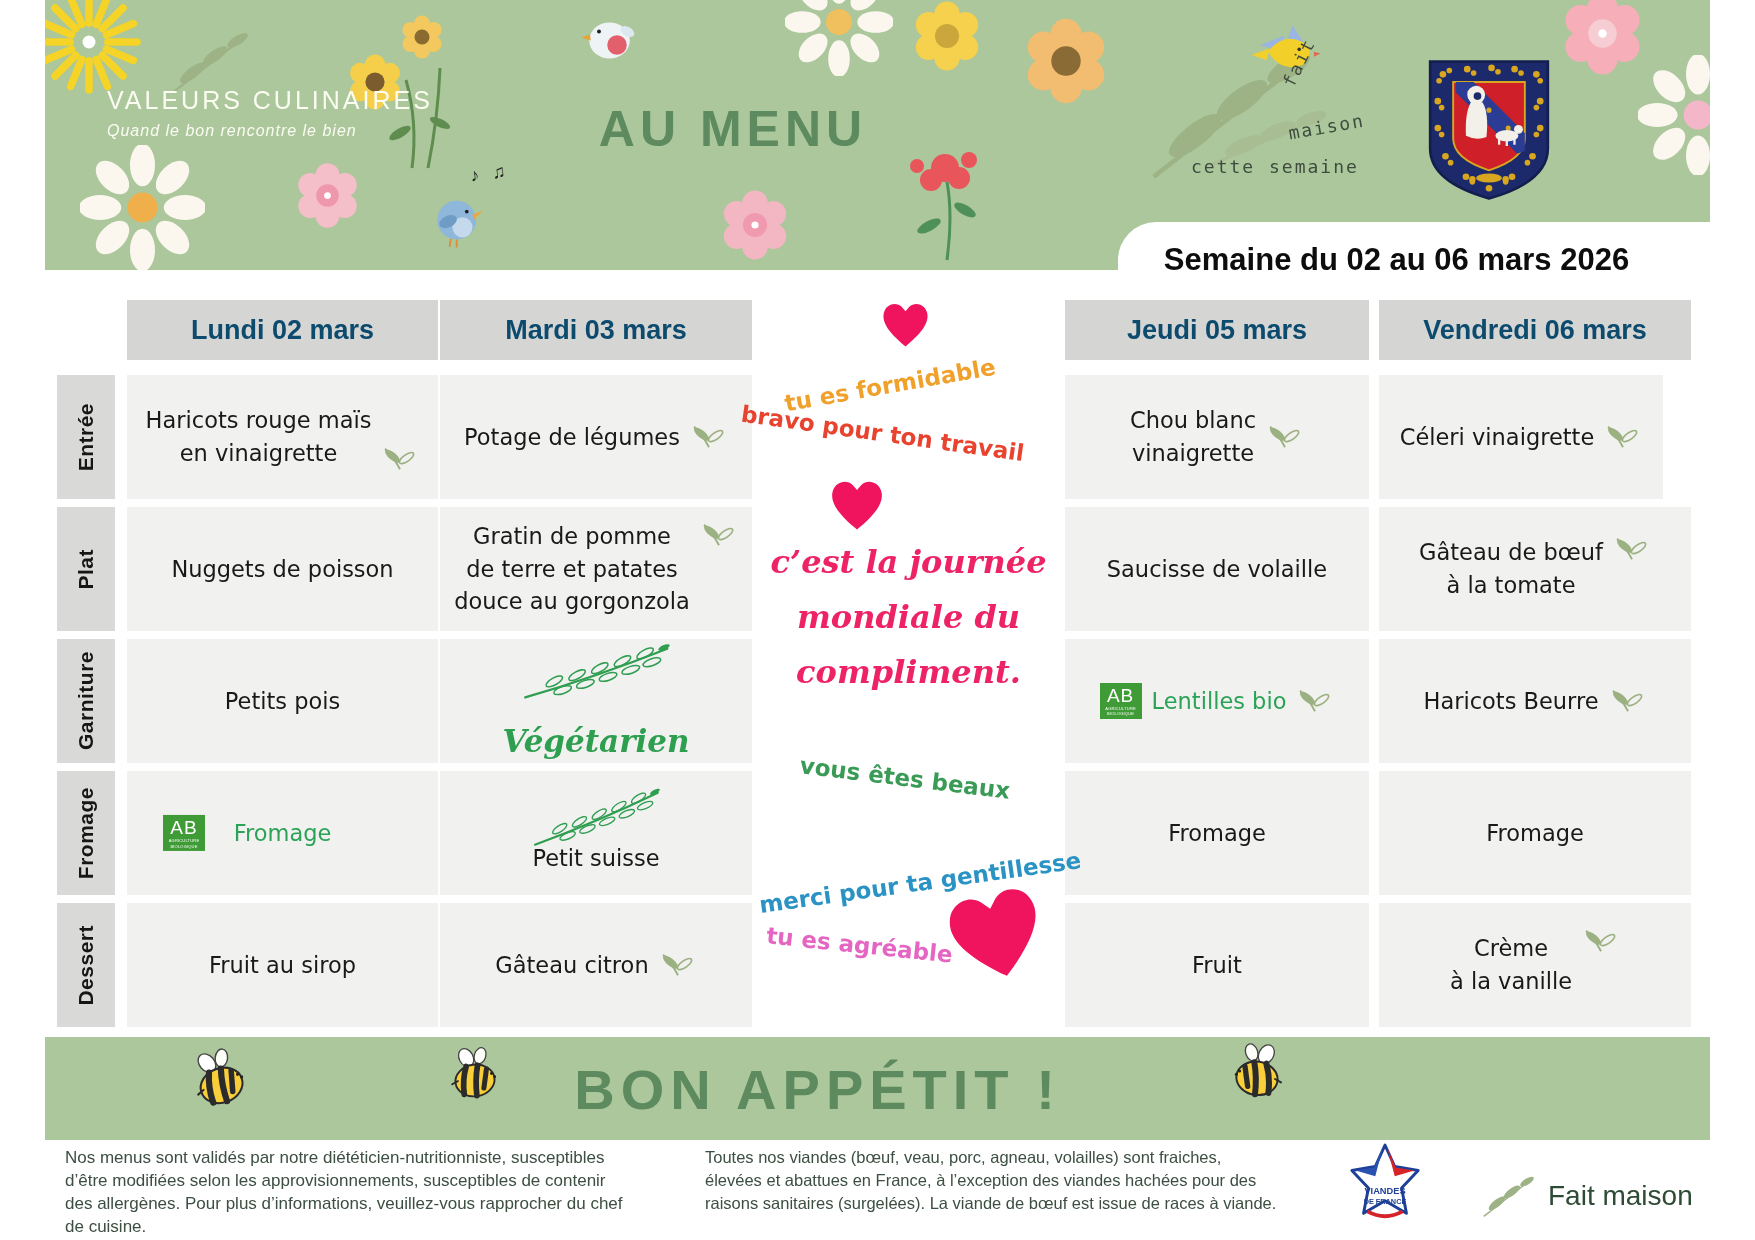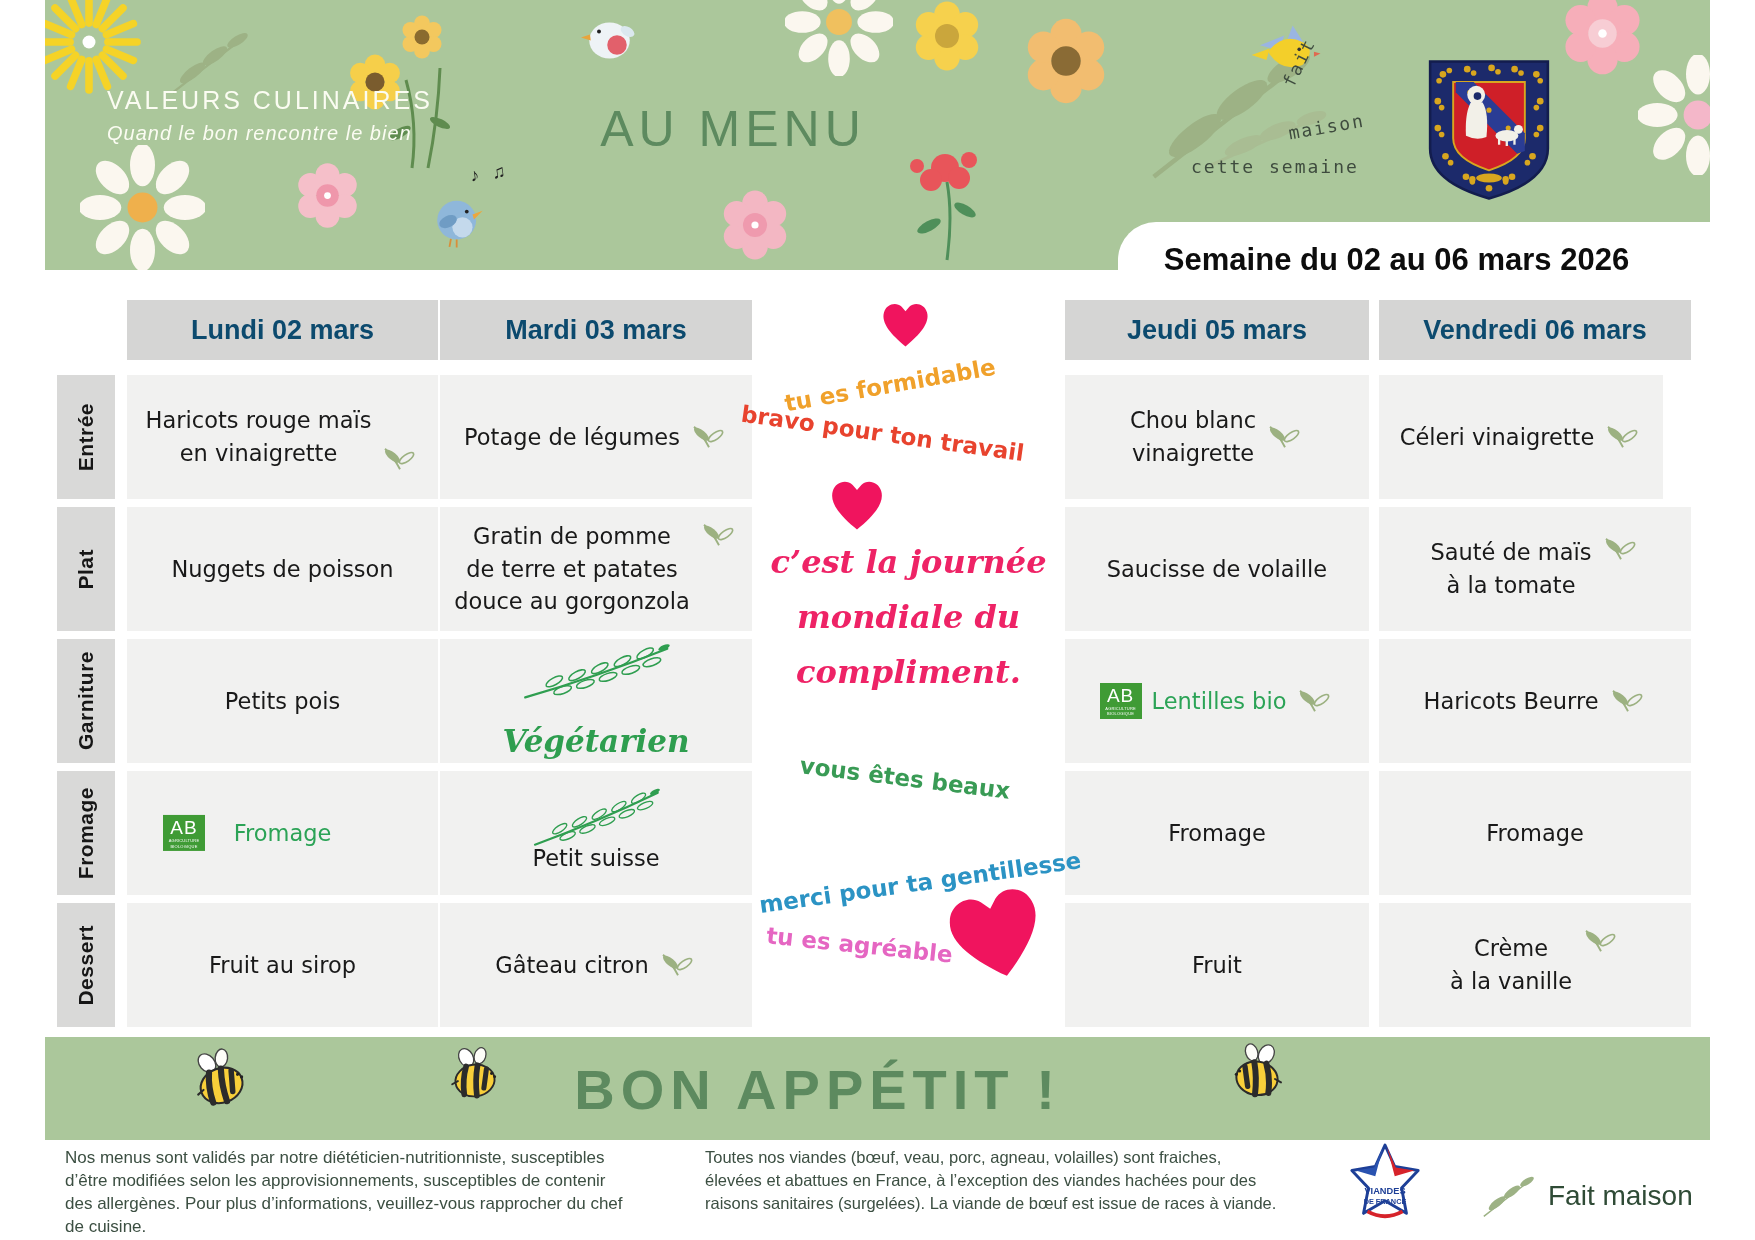--- a/index.html
+++ b/index.html
@@ -5,23 +5,23 @@
   html,body{margin:0;padding:0;background:#fff;}
   #page{position:relative;width:1755px;height:1240px;background:#fff;overflow:hidden;
         font-family:"Liberation Sans",sans-serif;}
 
   
   .top-banner{position:absolute;left:45px;top:0;width:1665px;height:270px;background:#abc79b;overflow:hidden;}
   .deco{position:absolute;}
   .notes{font-size:18px;color:#222;transform:rotate(-8deg);letter-spacing:4px;}
   .brand{position:absolute;left:62px;top:86px;color:#fbfcf2;}
   .brand-title{font-size:25px;letter-spacing:3px;font-weight:400;}
-  .brand-tag{font-size:20px;font-style:italic;margin-top:7px;letter-spacing:1px;}
+  .brand-tag{font-size:16px;font-style:italic;margin-top:7px;letter-spacing:1px;}
   .menu-title{position:absolute;left:548px;top:100px;width:280px;text-align:center;
-              font-size:50px;font-weight:normal;letter-spacing:5px;color:#5d8a5f;
+              font-size:50px;font-weight:bold;letter-spacing:5px;color:#5d8a5f;
               font-family:"Liberation Sans",sans-serif;}
   .badge-t{position:absolute;font-family:"DejaVu Sans Mono",monospace;font-size:18px;color:#3e4b3e;letter-spacing:2px;}
 
   
   .week-box{position:absolute;left:1118px;top:222px;width:637px;height:76px;background:#fff;
             border-top-left-radius:38px;display:flex;align-items:center;justify-content:center;
             padding-right:80px;box-sizing:border-box;}
   .week-box span{font-size:31px;font-weight:bold;color:#0d0d0d;}
 
   
@@ -388,21 +388,21 @@
 de terre et patates
 douce au gorgonzola</span>
     <svg class="leaf-ic pos-high" style="margin-top:14px">
         <use href="#s-leaf"></use>
       </svg>
   </div>
   <div class="cell" style="left:1065px;top:507px;width:304px">
     <span class="dish">Saucisse de volaille</span>
   </div>
   <div class="cell" style="left:1379px;top:507px;width:312px">
-    <span class="dish">Sauté de maïs
+    <span class="dish">Gâteau de bœuf
 à la tomate</span>
     <svg class="leaf-ic pos-high" style="margin-top:28px">
         <use href="#s-leaf"></use>
       </svg>
   </div>
 
   <div class="cell" style="left:127px;top:639px;width:311px">
     <span class="dish">Petits pois</span>
   </div>
   <div class="cell col" style="left:440px;top:639px;width:312px">

